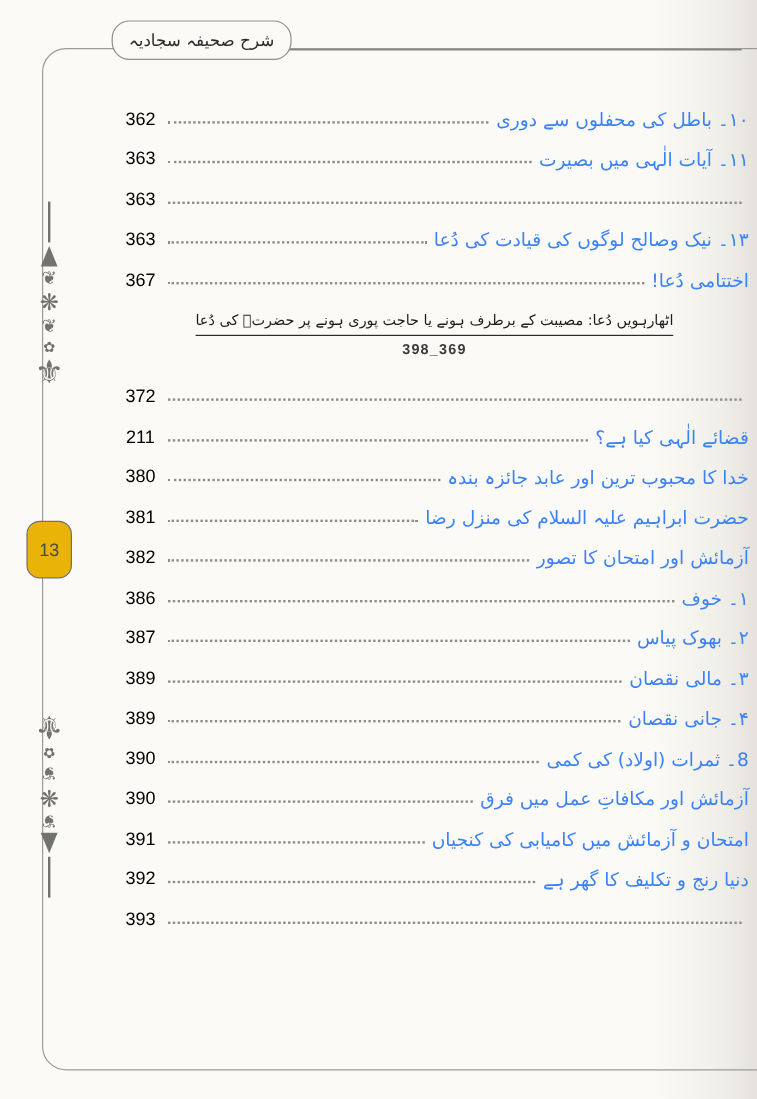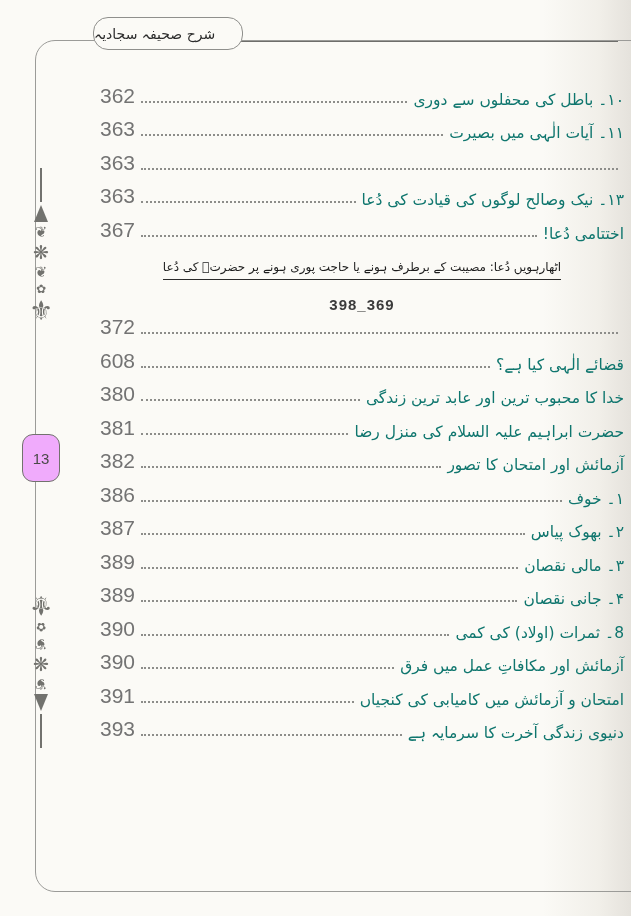--- a/index.html
+++ b/index.html
@@ -14,21 +14,21 @@
   
   .frame{
     position:absolute;left:35px;top:40px;width:660px;height:850px;
     border:1.6px solid #9b9b98;border-radius:20px;
     pointer-events:none;
   }
   
   .header-tab{
     position:absolute;left:93px;top:17px;width:148px;height:31px;
     background:#fbfaf6;border:1.4px solid #8f8f8c;border-radius:15px;
-    display:flex;align-items:center;
+    display:flex;align-items:center;justify-content:center;
     z-index:2;
   }
   .header-tab span{
     direction:rtl;font-size:14px;color:#2c2c2c;white-space:nowrap;
   }
   .header-rule{
     position:absolute;left:240px;top:41px;width:378px;height:0;
     border-top:1.8px solid #6e6e6b;z-index:1;
   }
   
@@ -40,43 +40,43 @@
   .orn-half{display:flex;flex-direction:column;align-items:center;gap:3px;}
   .orn-half.flip{transform:scaleY(-1);}
   .stem{width:1.8px;height:34px;background:currentColor;}
   .finial{width:0;height:0;border-left:7px solid transparent;border-right:7px solid transparent;border-bottom:17px solid currentColor;}
   .g1{font-size:15px;line-height:15px;}
   .g2{font-size:19px;line-height:19px;}
   .g3{font-size:12px;line-height:12px;}
   .g4{font-size:27px;line-height:26px;}
   .medallion{
     width:36px;height:46px;border:1.6px solid #72726e;border-radius:11px;
-    background:#f0abfc;display:flex;align-items:center;justify-content:center;
+    background:#eab308;display:flex;align-items:center;justify-content:center;
   }
   .medallion span{font-family:"Liberation Sans", sans-serif;font-size:15px;color:#4a4a48;}
   
   .content{position:absolute;left:100px;right:7px;top:76px;}
   .toc-row{height:33.5px;display:flex;align-items:flex-end;}
   .pagenum{
-    font-family:"Liberation Sans", sans-serif;font-size:21px;color:#737373;
-    min-width:34px;text-align:right;padding-bottom:2px;
+    font-family:"Liberation Sans", sans-serif;font-size:15px;color:#000000;
+    min-width:34px;text-align:center;padding-bottom:2px;
   }
   .leader{flex:1;border-bottom:2px dotted #8d8d8a;margin:0 6px 7px 6px;}
   .label{
-    direction:rtl;font-size:15.5px;color:#0f766e;white-space:nowrap;padding-bottom:1px;
+    direction:rtl;font-size:15.5px;color:#3b82f6;white-space:nowrap;padding-bottom:1px;
   }
   
   .section-heading{height:64px;box-sizing:border-box;padding-top:12px;text-align:center;}
   .section-title{
     display:inline-block;direction:rtl;font-size:12px;color:#1d1d1d;
     border-bottom:1.4px solid #2b2b2b;padding-bottom:5px;white-space:nowrap;
   }
   .section-range{
-    margin-top:16px;font-family:"Liberation Sans", sans-serif;
-    font-weight:bold;font-size:15px;color:#3b3b3b;letter-spacing:1px;
+    margin-top:4px;font-family:"Liberation Sans", sans-serif;
+    font-weight:bold;font-size:12px;color:#3b3b3b;letter-spacing:1px;
   }
 </style>
 </head>
 <body>
 
 <div class="frame"></div>
 
 <div class="header-rule"></div>
 <div class="header-tab">
   <span>شرح صحیفہ سجادیہ</span>
@@ -136,28 +136,28 @@
   <div class="section-heading">
     <span class="section-title">اٹھارہویں دُعا: مصیبت کے برطرف ہونے یا حاجت پوری ہونے پر حضرتؑ کی دُعا</span>
     <div class="section-range">398_369</div>
   </div>
 
   <div class="toc-row">
     <span class="pagenum">372</span>
     <span class="leader"></span>
   </div>
   <div class="toc-row">
-    <span class="pagenum">608</span>
+    <span class="pagenum">211</span>
     <span class="leader"></span>
     <span class="label">قضائے الٰہی کیا ہے؟</span>
   </div>
   <div class="toc-row">
     <span class="pagenum">380</span>
     <span class="leader"></span>
-    <span class="label">خدا کا محبوب ترین اور عابد ترین زندگی</span>
+    <span class="label">خدا کا محبوب ترین اور عابد جائزہ بندہ</span>
   </div>
   <div class="toc-row">
     <span class="pagenum">381</span>
     <span class="leader"></span>
     <span class="label">حضرت ابراہیم علیہ السلام کی منزل رضا</span>
   </div>
   <div class="toc-row">
     <span class="pagenum">382</span>
     <span class="leader"></span>
     <span class="label">آزمائش اور امتحان کا تصور</span>
@@ -191,18 +191,22 @@
     <span class="pagenum">390</span>
     <span class="leader"></span>
     <span class="label">آزمائش اور مکافاتِ عمل میں فرق</span>
   </div>
   <div class="toc-row">
     <span class="pagenum">391</span>
     <span class="leader"></span>
     <span class="label">امتحان و آزمائش میں کامیابی کی کنجیاں</span>
   </div>
   <div class="toc-row">
+    <span class="pagenum">392</span>
+    <span class="leader"></span>
+    <span class="label">دنیا رنج و تکلیف کا گھر ہے</span>
+  </div>
+  <div class="toc-row">
     <span class="pagenum">393</span>
     <span class="leader"></span>
-    <span class="label">دنیوی زندگی آخرت کا سرمایہ ہے</span>
   </div>
 
 </div>
 
 </body></html>

